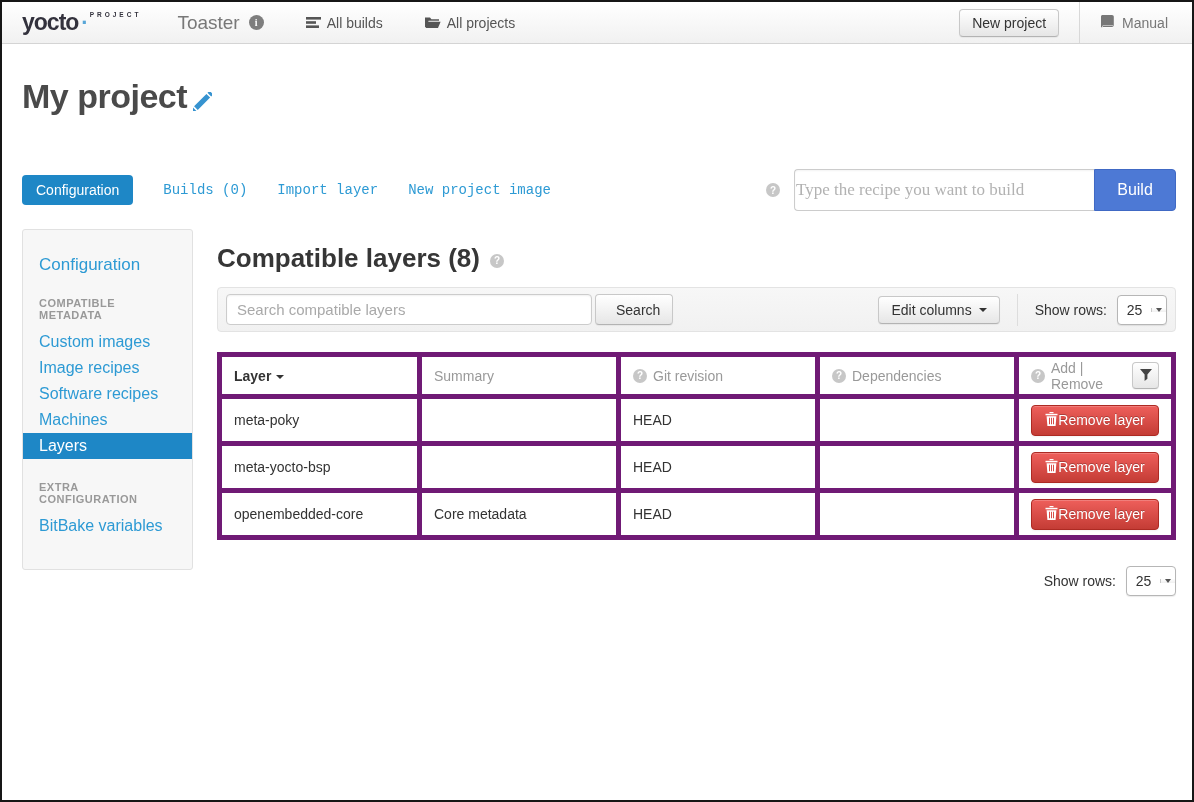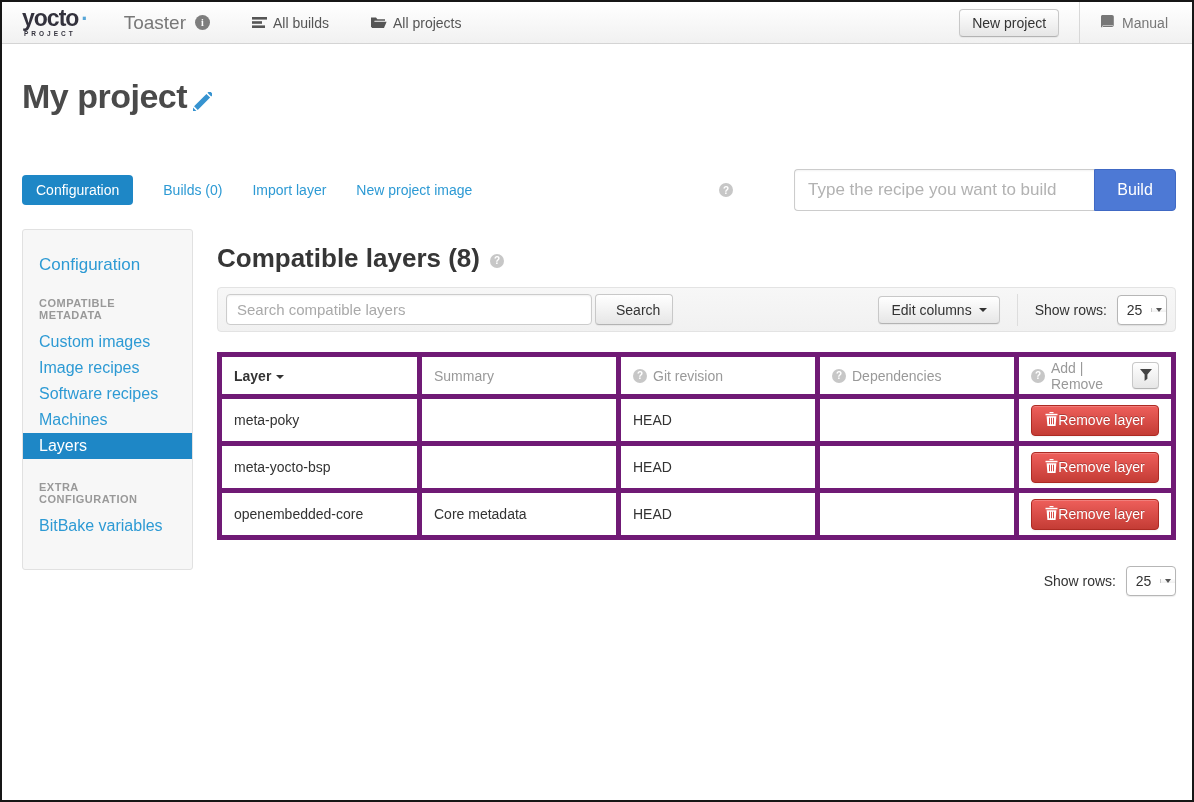--- a/index.html
+++ b/index.html
@@ -15,21 +15,21 @@
   }
 
   
   .navbar {
     height: 42px;
     background: linear-gradient(#ffffff, #f1f1f1);
     border-bottom: 1px solid #d4d4d4;
     display: flex; align-items: center;
     padding: 0 0 0 20px;
   }
-  .brand { display: flex; flex-direction: column; line-height: 1; cursor: pointer; }
+  .brand { display: flex; flex-direction: row; line-height: 1; cursor: pointer; }
   .brand-top { font-size: 23px; font-weight: bold; color: #33323d; letter-spacing: -1px; }
   .brand-dot { color: #58a6d7; font-size: 22px; font-weight: bold; margin-left: 3px; }
   .brand-sub { font-size: 6.5px; color: #33323d; letter-spacing: 3px; margin-top: 1px; margin-left: 2px; font-weight: bold; }
   .app-title { margin-left: 36px; font-size: 19px; color: #787878; }
   .icon-circle {
     display: inline-flex; align-items: center; justify-content: center;
     width: 15px; height: 15px; border-radius: 50%;
     background: #7e7e7e; color: #fff;
     font-size: 10px; font-weight: bold; font-family: "Liberation Serif", serif;
     margin-left: 9px;
@@ -61,33 +61,32 @@
   
   .content { padding: 0 16px 0 20px; }
   h1.page-title { margin-top: 30px; font-size: 34px; font-weight: bold; color: #4a4a4a; letter-spacing: -0.5px; display: flex; align-items: center; gap: 6px; }
   .pencil { cursor: pointer; margin-top: 6px; }
 
   .tabs-row { margin-top: 50px; display: flex; align-items: center; height: 42px; }
   .tab-pill {
     background: #1e87c6; color: #fff; font-size: 14px;
     padding: 7px 14px; border-radius: 4px; cursor: pointer;
   }
-  .tab-link { color: #2d9ad4; font-size: 14px; margin-left: 30px; text-decoration: none; cursor: pointer; }
+  .tab-link { color: #2d9ad4; font-size: 14px; margin-left: 30px; text-decoration: none; cursor: pointer; font-family: Liberation Mono, monospace; }
 
   .build-group { margin-left: auto; display: flex; align-items: center; }
   .build-group .q-circle { margin-right: 14px; }
   .build-input {
     width: 300px; height: 42px;
     border: 1px solid #ccc; border-right: none;
     border-radius: 4px 0 0 4px;
-    padding: 0 13px; font-size: 17px; color: #333;
-    font-family: Liberation Sans, sans-serif;
+    padding: 0 1px; font-size: 17px; color: #333;
+    font-family: Liberation Serif, serif;
     box-shadow: inset 0 1px 2px rgba(0,0,0,.05);
     outline: none;
-    margin-left: 47px;
   }
   .build-input::placeholder { color: #b2b2b2; }
   .build-btn {
     height: 42px; width: 82px;
     background: #4d79d5; border: 1px solid #4069c4;
     border-radius: 0 4px 4px 0;
     color: #fff; font-size: 16px; cursor: pointer;
     font-family: "Liberation Sans", sans-serif;
   }
 

